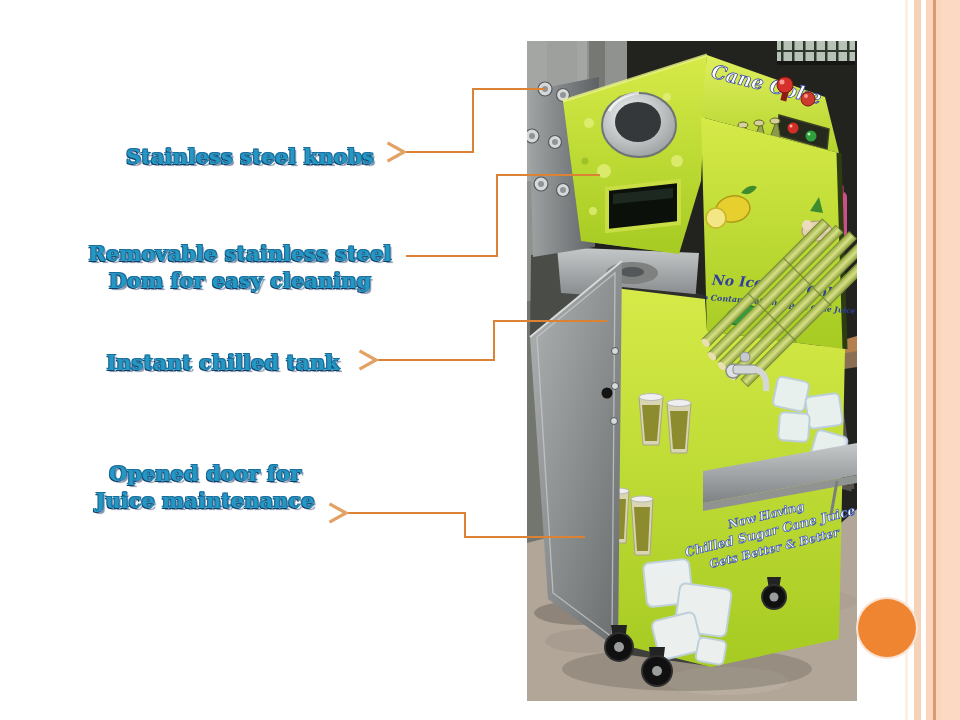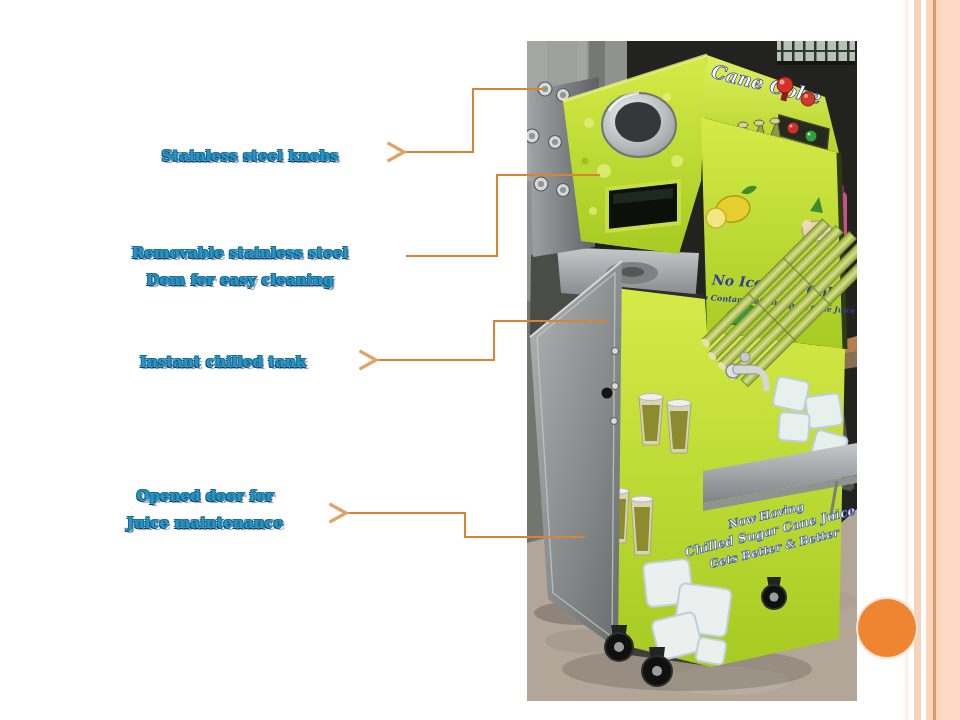--- a/index.html
+++ b/index.html
@@ -1,26 +1,26 @@
 <!DOCTYPE html>
 <html><head>
 <meta charset="utf-8">
 <style>
   html,body{margin:0;padding:0;background:#ffffff;}
   .slide{position:relative;width:960px;height:720px;background:#ffffff;overflow:hidden;
          font-family:"Liberation Sans",sans-serif;}
   .callout{position:absolute;font-family:"DejaVu Serif","Liberation Serif",serif;
-           font-weight:bold;color:#2497c3;text-align:center;font-size:15px;line-height:27px;
+           font-weight:bold;color:#2497c3;text-align:center;font-size:21px;line-height:27px;
            text-shadow:-1px -1px 0 #1a6d9c, 1px -1px 0 #1a6d9c,
                        -1px 1px 0 #123e66, 2px 2px 1px rgba(25,55,105,.55);}
   .callout span{display:block;}
   #callout-knobs{left:95px;top:143px;width:310px;}
   #callout-dom{left:55px;top:240px;width:370px;}
   #callout-tank{left:58px;top:349px;width:330px;}
-  #callout-door{left:50px;top:483px;width:310px;}
+  #callout-door{left:50px;top:460px;width:310px;}
   .photo{position:absolute;left:527px;top:41px;width:330px;height:660px;}
   .connector-layer{position:absolute;left:0;top:0;width:960px;height:720px;pointer-events:none;}
   .stripe{position:absolute;top:0;height:720px;}
   #stripe-1{left:905px;width:3px;background:#fcefe3;}
   #stripe-2{left:914px;width:7px;background:#f6d2b9;}
   #stripe-3{left:926px;width:34px;background:#fbd5bd;}
   #stripe-4{left:933px;width:3px;background:#d99c6e;}
   #stripe-5{left:941px;width:19px;background:#fcd9c2;}
   .accent-circle{position:absolute;left:858px;top:599px;width:58px;height:58px;border-radius:50%;
                  background:#ef8431;box-shadow:0 0 0 2px #fbe3d3;}

